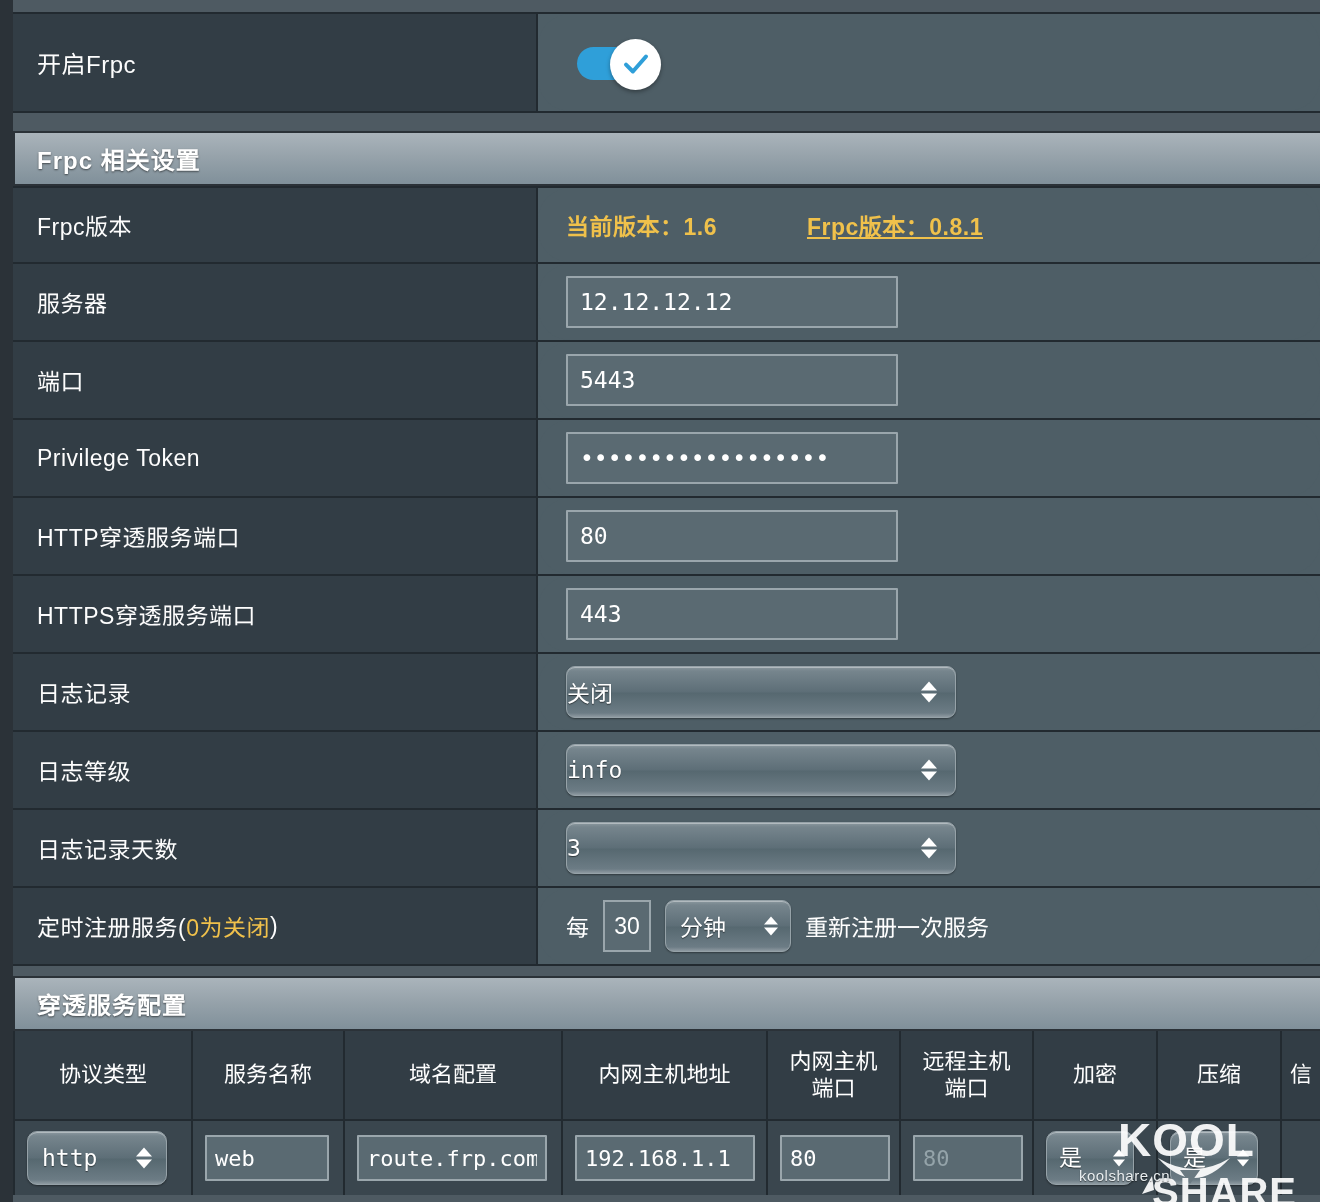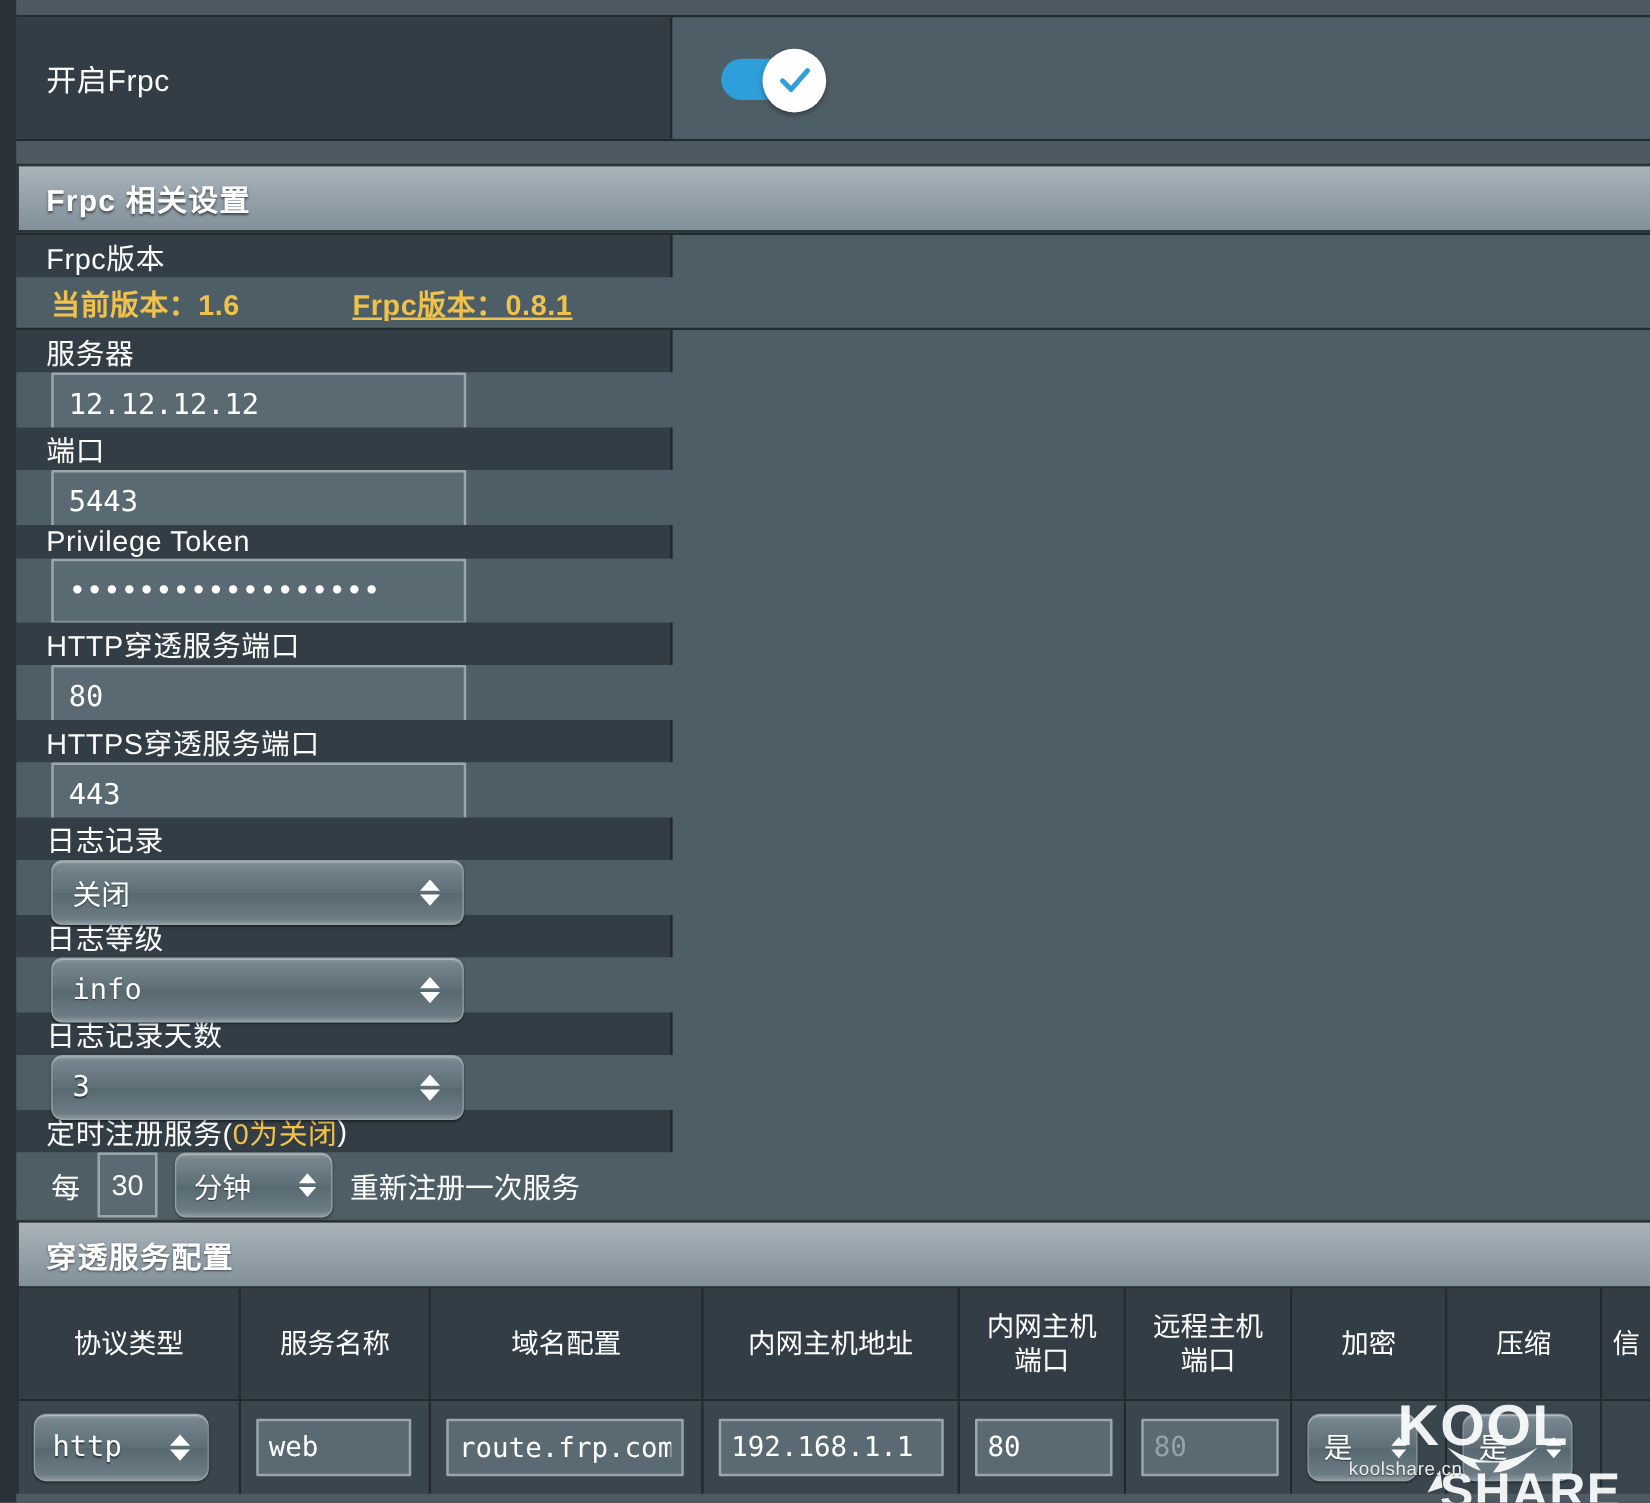--- a/index.html
+++ b/index.html
@@ -60,20 +60,21 @@
     letter-spacing: .5px;
     color: #fdfdfd;
   }
 
   .cell-value {
     flex: 1;
     background: #4e5e66;
     display: flex;
     align-items: center;
     padding-left: 28px;
+    border-radius: 32px;
   }
 
   
   .toggle-row { height: 101px; border-top: none; }
   .toggle-row .cell-label { background: #323d45; font-size: 24px; }
   .toggle-row .cell-value { padding-left: 27px; }
 
   .toggle {
     position: relative;
     width: 96px;
@@ -117,21 +118,21 @@
     align-items: center;
     padding-left: 22px;
     font-size: 24px;
     font-weight: bold;
     color: #ffffff;
     text-shadow: 0 1px 2px rgba(0,0,0,.55);
     letter-spacing: 1px;
   }
 
   
-  .r78 { height: 78px; flex-direction: column; }
+  .r78 { height: 78px; }
 
   .version-text {
     font-size: 23px;
     color: #f0c14b;
     font-weight: bold;
     letter-spacing: .5px;
   }
   .version-text.second { margin-left: 90px; text-decoration: underline; }
 
   
@@ -145,29 +146,29 @@
     font-size: 23px;
     padding: 0 12px;
     outline: none;
     border-radius: 1px;
   }
   .tinput::placeholder { color: #94a3a9; }
 
   
   .gsel {
     position: relative;
-    width: 330px;
+    width: 390px;
     height: 52px;
     border-radius: 9px;
     background: linear-gradient(to bottom, #8b989f 0%, #76858d 8%, #5d6e77 50%, #566870 52%, #6c7c85 92%, #8e9aa1 100%);
     border: 1px solid #96a2a8;
     box-shadow: inset 0 1px 0 rgba(255,255,255,.35), 0 1px 2px rgba(0,0,0,.4);
     display: flex;
     align-items: center;
-    padding-left: 16px;
+    padding-left: 0;
     cursor: pointer;
     overflow: hidden;
   }
   .gsel .gsel-txt {
     font-family: "DejaVu Sans Mono", "Liberation Mono", monospace;
     font-size: 23px;
     color: #ffffff;
     text-shadow: 0 1px 1px rgba(0,0,0,.5);
   }
   .gsel .gsel-txt.cjk {

